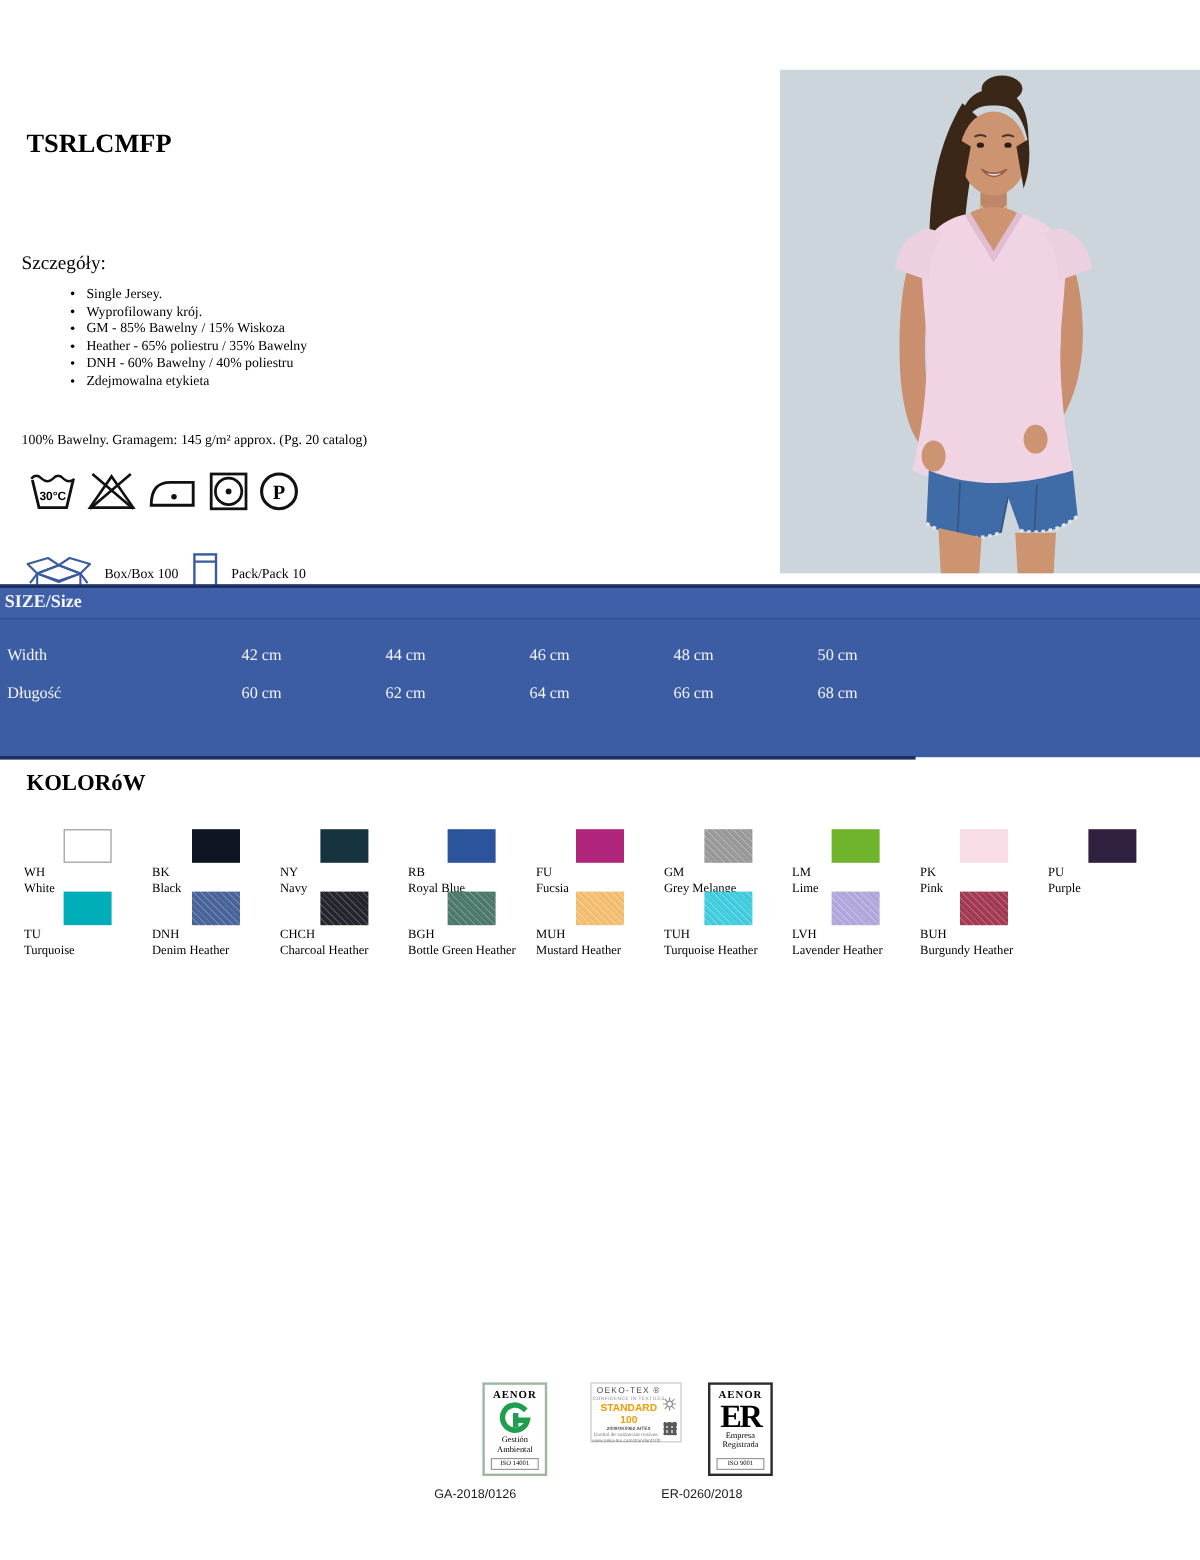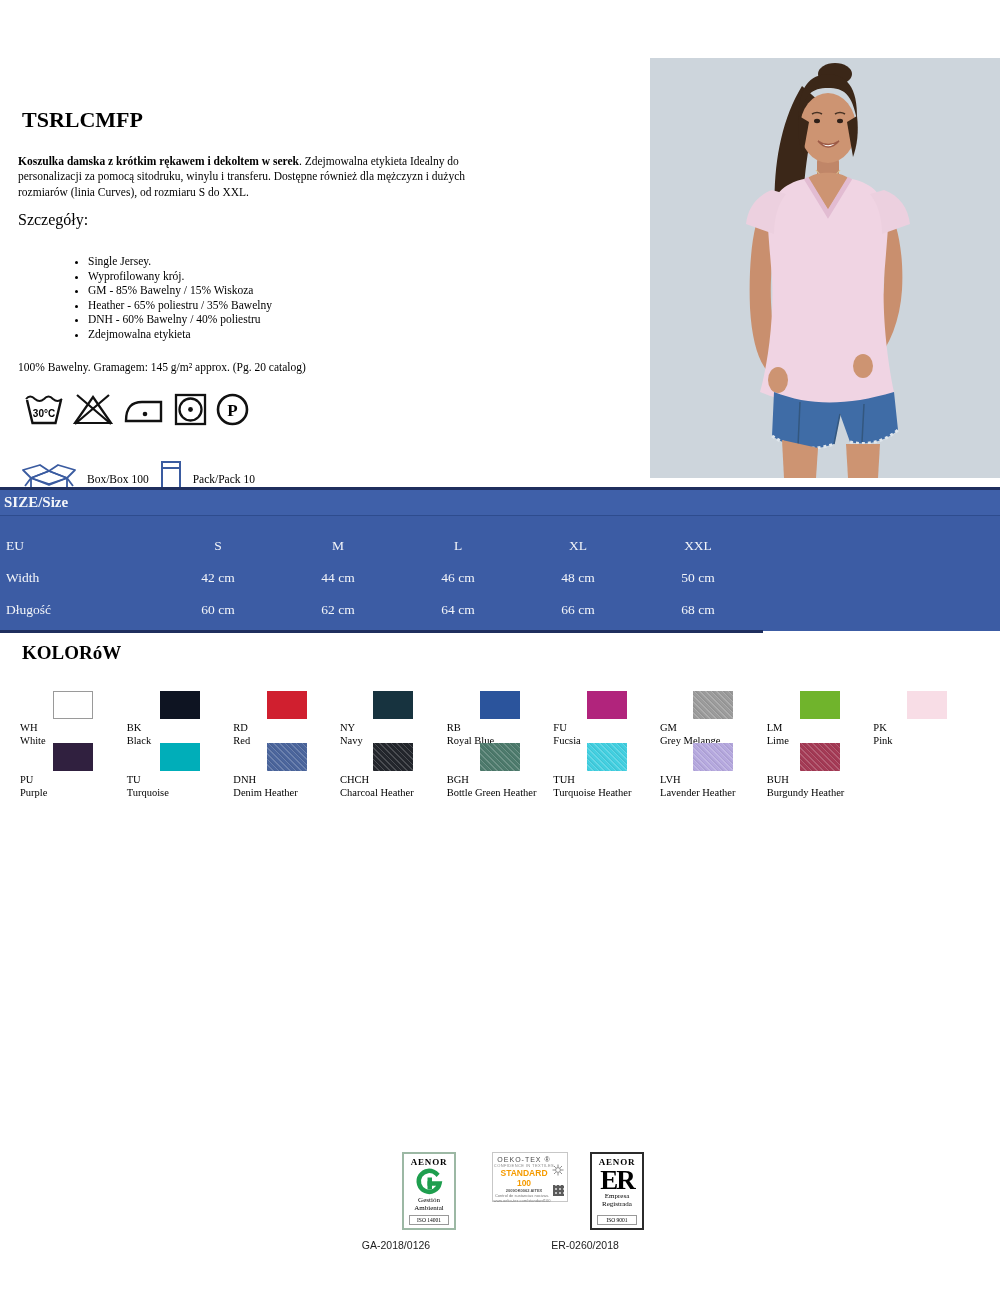--- a/index.html
+++ b/index.html
@@ -4,21 +4,21 @@
 <style>
   html,body{margin:0;padding:0;background:#fff;}
   .page{position:relative;width:1000px;height:1300px;background:#fff;overflow:hidden;
         font-family:"Liberation Serif","DejaVu Serif",serif;color:#000;}
 
   .title{position:absolute;left:22px;top:46px;font-size:28px;font-weight:bold;letter-spacing:.3px;}
   .sku{position:absolute;left:22px;top:107px;font-size:22px;font-weight:bold;}
   .description{position:absolute;left:18px;top:154px;width:452px;font-size:11.5px;line-height:1.34;}
   .description b{font-weight:bold;}
   .details-label{position:absolute;left:18px;top:211px;font-size:16px;}
-  .details-list{position:absolute;left:56px;top:238px;margin:16px;padding-left:16px;font-size:11.5px;line-height:14.6px;}
+  .details-list{position:absolute;left:56px;top:238px;margin:0;padding-left:16px;font-size:11.5px;line-height:14.6px;}
   .details-list li{margin:0;}
   .fabric-note{position:absolute;left:18px;top:361px;font-size:11.5px;}
 
   .care-row{position:absolute;left:24px;top:392px;display:flex;align-items:flex-end;gap:7px;}
   .care-row svg{display:block;}
   .pack-row{position:absolute;left:20px;top:459px;display:flex;align-items:center;gap:9px;}
   .pack-row .lbl{font-size:11.5px;padding-bottom:5px;}
 
   .photo{position:absolute;left:650px;top:58px;width:350px;height:420px;}
   .photo svg{display:block;}
@@ -68,21 +68,20 @@
   .caption-ga{left:360px;}
   .caption-er{left:549px;}
 </style>
 </head>
 <body>
 
 <div class="page">
 
   <div class="sku">TSRLCMFP</div>
 
-  <div class="description"><b>Koszulka damska z krótkim rękawem i dekoltem w serek</b><span>. Zdejmowalna etykieta Idealny do personalizacji za pomocą sitodruku, winylu i transferu. Dostępne również dla mężczyzn i dużych rozmiarów (linia Curves), od rozmiaru S do XXL.</span></div>
 
   <div class="details-label">Szczegóły:</div>
   <ul class="details-list">
     <li>Single Jersey.</li>
     <li>Wyprofilowany krój.</li>
     <li>GM - 85% Bawelny / 15% Wiskoza</li>
     <li>Heather - 65% poliestru / 35% Bawelny</li>
     <li>DNH - 60% Bawelny / 40% poliestru</li>
     <li>Zdejmowalna etykieta</li>
   </ul>
@@ -161,28 +160,20 @@
       <path d="M122 378 C140 390 162 394 184 386 M200 384 C216 388 234 384 248 372" stroke="#dfe6ec" stroke-width="3" stroke-dasharray="3 3" fill="none"></path>
       <path d="M132 382 L134 420 H166 L168 390 Z" fill="#cd9472"></path>
       <path d="M196 386 L198 420 H228 L230 386 Z" fill="#cd9472"></path>
     </svg>
   </div>
 
   <div class="size-table">
     <div class="st-header">SIZE/Size</div>
     <div class="st-rows">
       <div class="st-row">
-        <div class="st-label">EU</div>
-        <div class="st-val">S</div>
-        <div class="st-val">M</div>
-        <div class="st-val">L</div>
-        <div class="st-val">XL</div>
-        <div class="st-val">XXL</div>
-      </div>
-      <div class="st-row">
         <div class="st-label">Width</div>
         <div class="st-val">42 cm</div>
         <div class="st-val">44 cm</div>
         <div class="st-val">46 cm</div>
         <div class="st-val">48 cm</div>
         <div class="st-val">50 cm</div>
       </div>
       <div class="st-row">
         <div class="st-label">Długość</div>
         <div class="st-val">60 cm</div>
@@ -202,25 +193,20 @@
         <div class="sw bordered" style="background-color: rgb(255, 255, 255);"></div>
         <div class="code">WH</div>
         <div class="cname">White</div>
       </div>
     <div class="cell">
         <div class="sw" style="background-color: rgb(14, 20, 34);"></div>
         <div class="code">BK</div>
         <div class="cname">Black</div>
       </div>
     <div class="cell">
-        <div class="sw" style="background-color: rgb(208, 31, 47);"></div>
-        <div class="code">RD</div>
-        <div class="cname">Red</div>
-      </div>
-    <div class="cell">
         <div class="sw" style="background-color: rgb(23, 51, 63);"></div>
         <div class="code">NY</div>
         <div class="cname">Navy</div>
       </div>
     <div class="cell">
         <div class="sw" style="background-color: rgb(43, 84, 156);"></div>
         <div class="code">RB</div>
         <div class="cname">Royal Blue</div>
       </div>
     <div class="cell">
@@ -260,20 +246,25 @@
       </div>
     <div class="cell">
         <div class="sw heather" style="background-color: rgb(35, 38, 44);"></div>
         <div class="code">CHCH</div>
         <div class="cname">Charcoal Heather</div>
       </div>
     <div class="cell">
         <div class="sw heather" style="background-color: rgb(77, 122, 108);"></div>
         <div class="code">BGH</div>
         <div class="cname">Bottle Green Heather</div>
+      </div>
+    <div class="cell">
+        <div class="sw heather" style="background-color: rgb(246, 192, 115);"></div>
+        <div class="code">MUH</div>
+        <div class="cname">Mustard Heather</div>
       </div>
     <div class="cell">
         <div class="sw heather" style="background-color: rgb(66, 207, 224);"></div>
         <div class="code">TUH</div>
         <div class="cname">Turquoise Heather</div>
       </div>
     <div class="cell">
         <div class="sw heather" style="background-color: rgb(181, 168, 222);"></div>
         <div class="code">LVH</div>
         <div class="cname">Lavender Heather</div>

